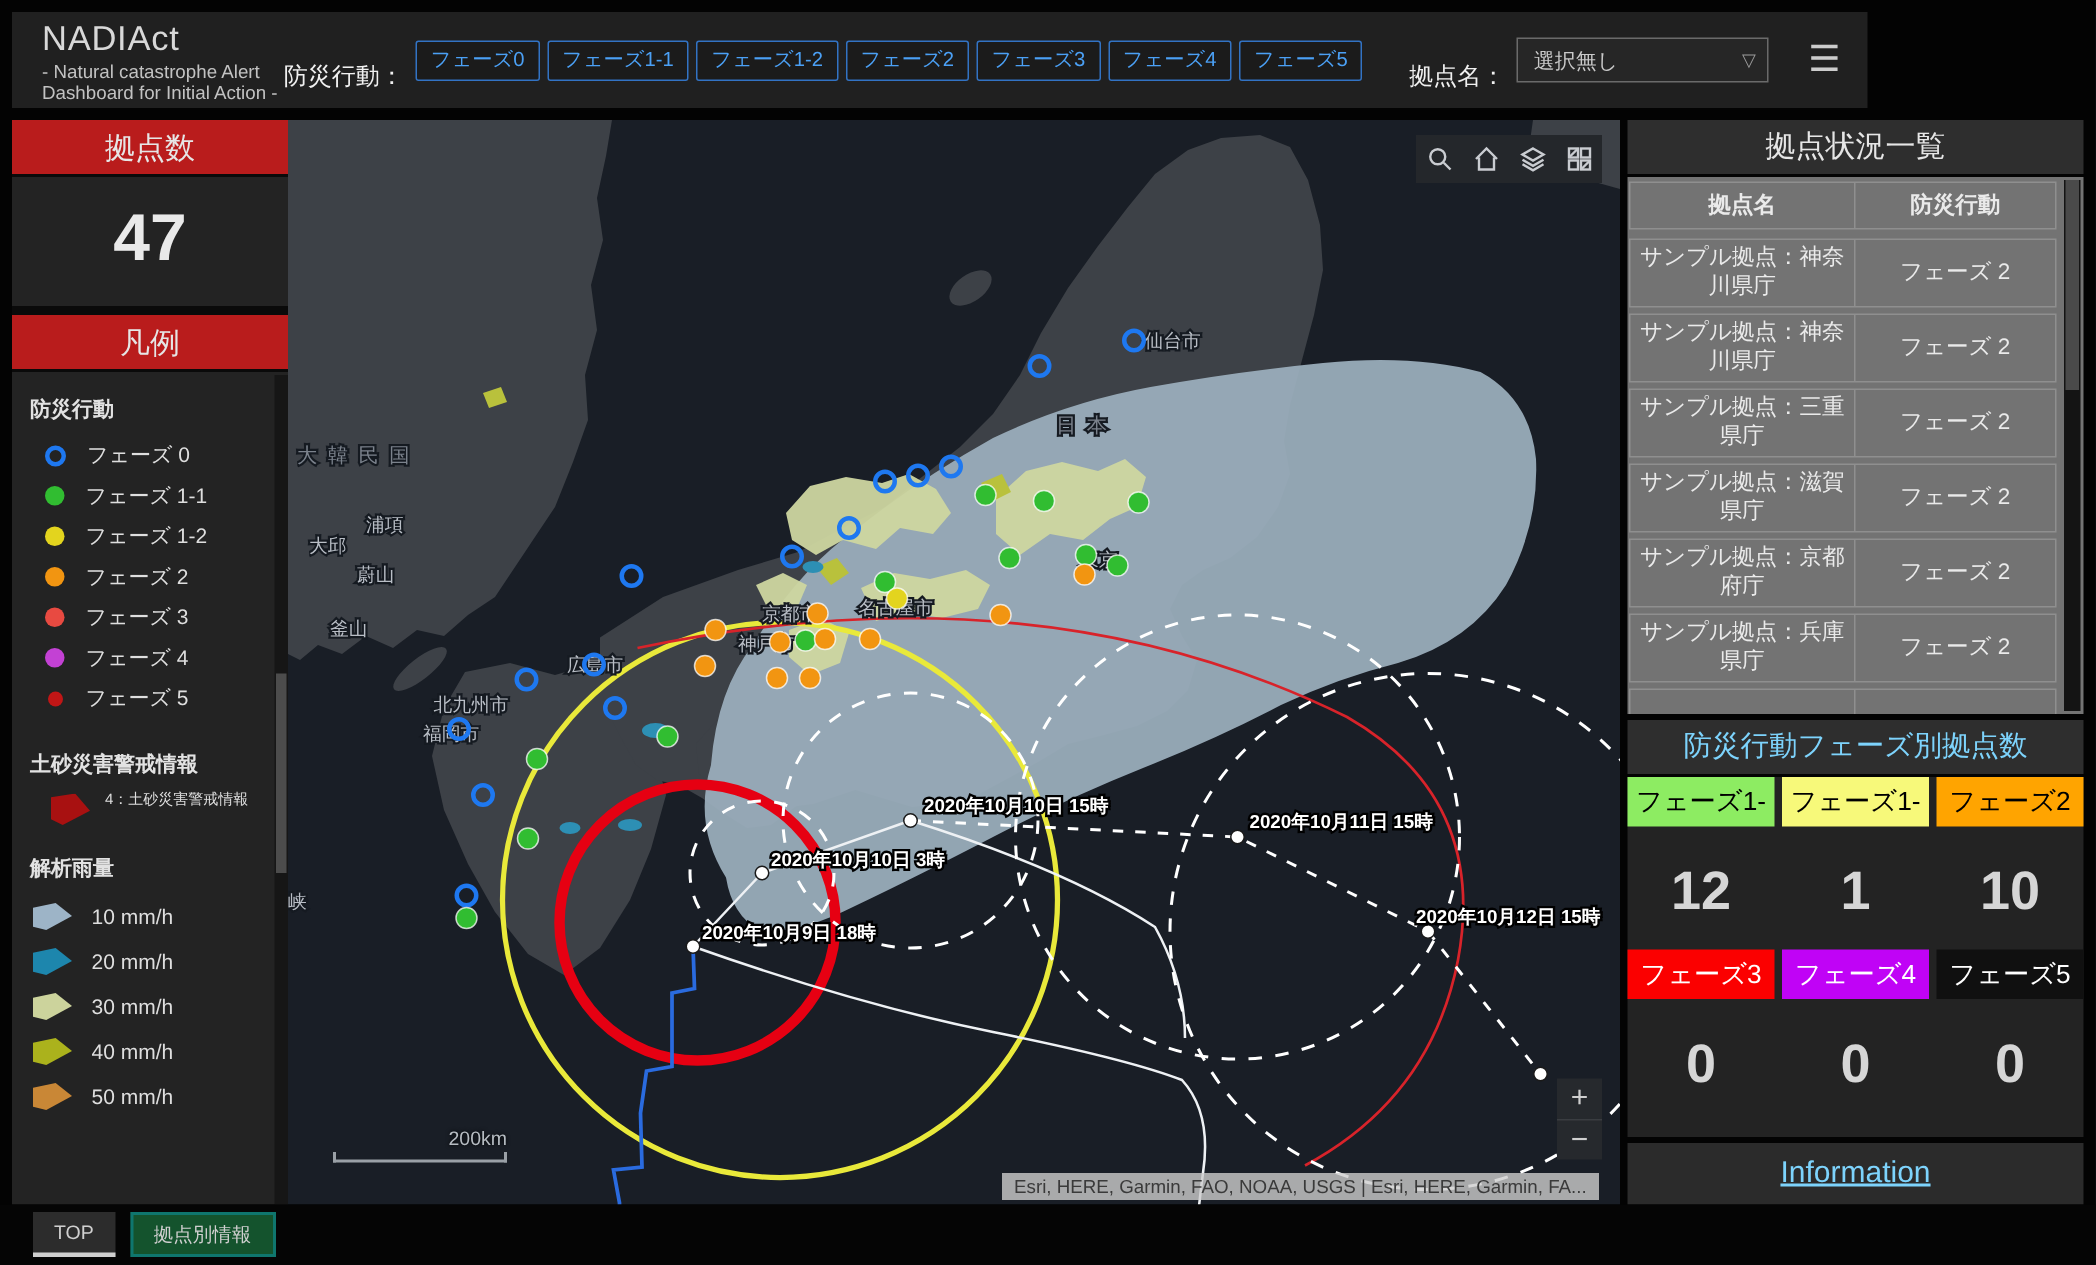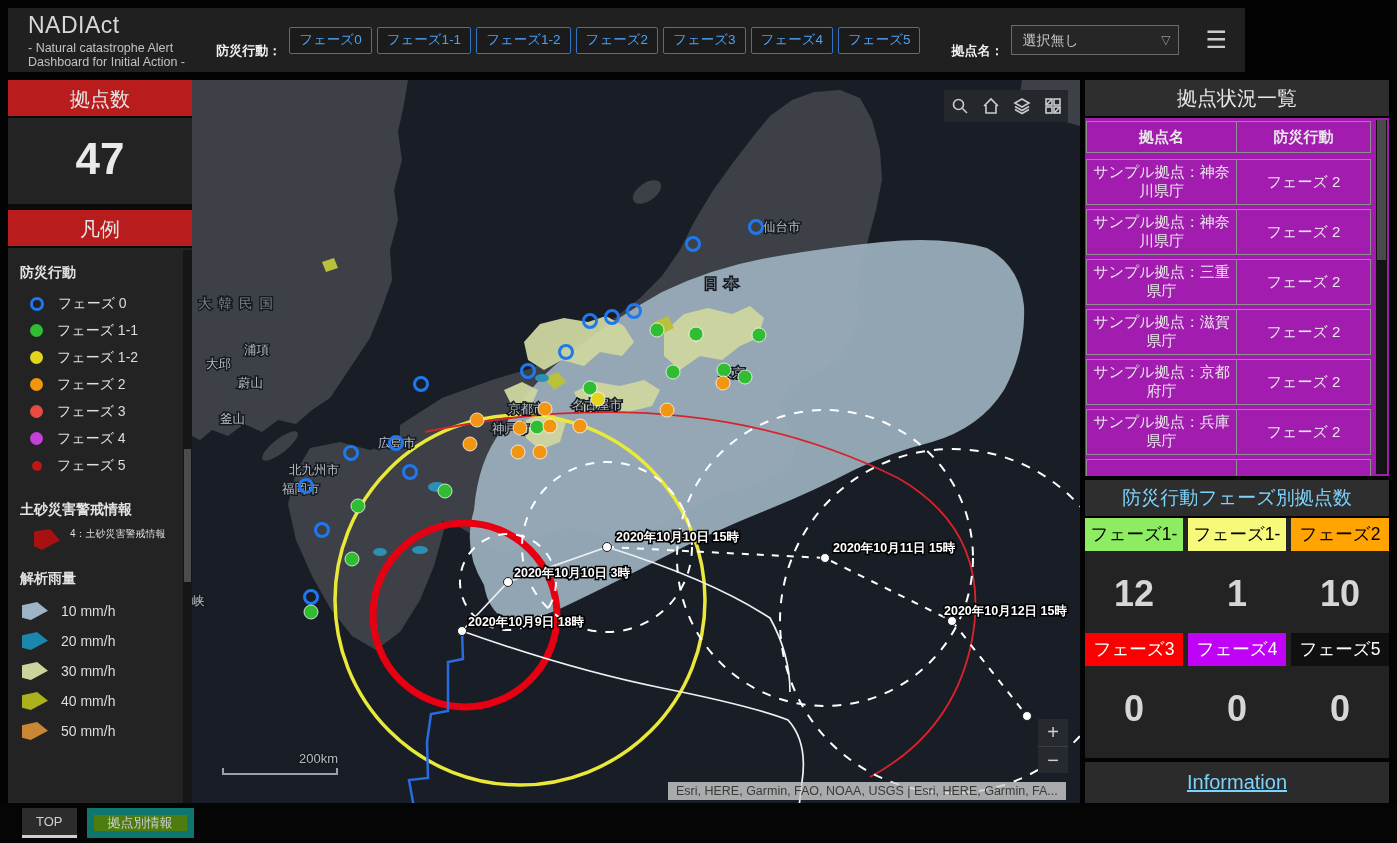--- a/index.html
+++ b/index.html
@@ -5,21 +5,21 @@
   * { margin:0; padding:0; box-sizing:border-box; }
   html,body { width:1397px; height:843px; background:#030303; overflow:hidden;
     font-family:"Liberation Sans","DejaVu Sans",sans-serif; }
 
   
   #hdr { position:absolute; left:8px; top:8px; width:1237px; height:64px; background:#202020;
     display:flex; align-items:center; padding:0 18px 0 20px; }
   #hdr .titleblock { margin-right:auto; }
   #hdr .title { color:#d8d8d8; font-size:23px; letter-spacing:.5px; }
   #hdr .subtitle { color:#c2c2c2; font-size:12.5px; margin-top:2px; }
-  .grouplabel { color:#f0f0f0; font-size:13px; font-weight:bold; margin-right:8px; white-space:nowrap;margin-top:22px; }
+  .grouplabel { color:#f0f0f0; font-size:16px; font-weight:normal; margin-right:8px; white-space:nowrap;margin-top:22px; }
   .phasebtn { border:1px solid #3273c4; color:#4ba0f5; background:#1b1b1b; font-size:13.5px;
     height:27px; padding:0 9px; margin-right:5px; cursor:pointer; white-space:nowrap;
     font-family:inherit; border-radius:2px; }
   #siteSelGroup { display:flex; align-items:center; margin-left:26px; }
   #siteSelect { position:relative; width:168px; height:30px; background:#262626; border:1px solid #6a6a6a;
     color:#c9c9c9; font-size:14px; line-height:28px; padding:0 26px 0 10px; cursor:pointer; }
   #siteSelect .tri { position:absolute; right:8px; top:0; color:#9a9a9a; font-size:12px; }
   #burger { margin-left:26px; color:#cccccc; font-size:24px; line-height:24px; cursor:pointer; }
 
   
@@ -76,21 +76,21 @@
   #scalebar { position:absolute; left:30px; bottom:28px; width:116px; }
   #scalebar .lbl { color:#b6bcc2; font-size:13px; text-align:right; margin-bottom:2px; text-shadow:0 0 3px #000; }
   #scalebar .bar { height:7px; border-left:2px solid #9aa0a6; border-right:2px solid #9aa0a6; border-bottom:2px solid #9aa0a6; }
   #attrib { position:absolute; left:476px; bottom:3px; background:rgba(205,205,205,.8); color:#3a3a3a;
     font-size:12.5px; padding:2px 8px; white-space:nowrap; }
 
   
   #rpanel { position:absolute; left:1085px; top:80px; width:304px; height:723px; }
   #rpStatusHdr { position:absolute; top:0; left:0; right:0; height:36px; background:#2e2e2e; color:#e6e6e6;
     font-size:20px; text-align:center; line-height:36px; }
-  #tableWrap { position:absolute; top:38px; left:0; right:0; height:358px; background:#a21caf;
+  #tableWrap { position:absolute; top:38px; left:0; right:0; height:358px; background:#737373;
     overflow:hidden; padding:3px 18px 0 1px; }
   .trow { display:flex; border:1px solid #8f8f8f; margin-bottom:4px; height:46px; }
   .trow.hdr { height:32px; font-weight:bold; margin-bottom:6px; }
   .tc { display:flex; align-items:center; justify-content:center; color:#eaeaea; font-size:15px;
     text-align:center; line-height:1.25; padding:1px 6px; }
   .tc.name { width:53%; border-right:1px solid #8f8f8f; }
   .tc.phase { width:47%; }
   #rpScroll { position:absolute; right:2px; top:2px; bottom:2px; width:11px; background:#141414; }
   #rpThumb { position:absolute; top:0; left:1px; width:9px; height:140px; background:#4a4a4a; }
   #rpCountHdr { position:absolute; top:400px; left:0; right:0; height:36px; background:#2e2e2e; color:#7dd3fc;
@@ -101,21 +101,21 @@
   .pcount { height:82px; line-height:86px; text-align:center; color:#d6d6d6; font-size:36px; font-weight:bold; }
   #infoStrip { position:absolute; top:682px; left:0; right:0; height:41px; background:#2b2b2b;
     display:flex; align-items:center; justify-content:center; }
   #infoLink { color:#7dd3fc; font-size:20px; text-decoration:underline; cursor:pointer; }
 
   
   #btmbar { position:absolute; left:0; right:0; bottom:0; height:40px; background:#050505;
     display:flex; align-items:center; padding-left:22px; }
   .tab { height:30px; display:flex; align-items:center; padding:0 14px; font-size:13px; color:#cfcfcf; cursor:pointer; }
   .tab.active { background:#2c2c2c; border-bottom:3px solid #cfcfcf; }
-  .tab.plain { background:#4d7c0f; border:7px solid #0f766e; margin-left:10px; }
+  .tab.plain { background:#14532d; border:2px solid #0f766e; margin-left:10px; }
 </style>
 </head>
 <body>
 
 <div id="hdr">
   <div class="titleblock">
     <div class="title">NADIAct</div>
     <div class="subtitle">- Natural catastrophe Alert Dashboard for Initial Action -</div>
   </div>
   <span class="grouplabel">防災行動：</span>

